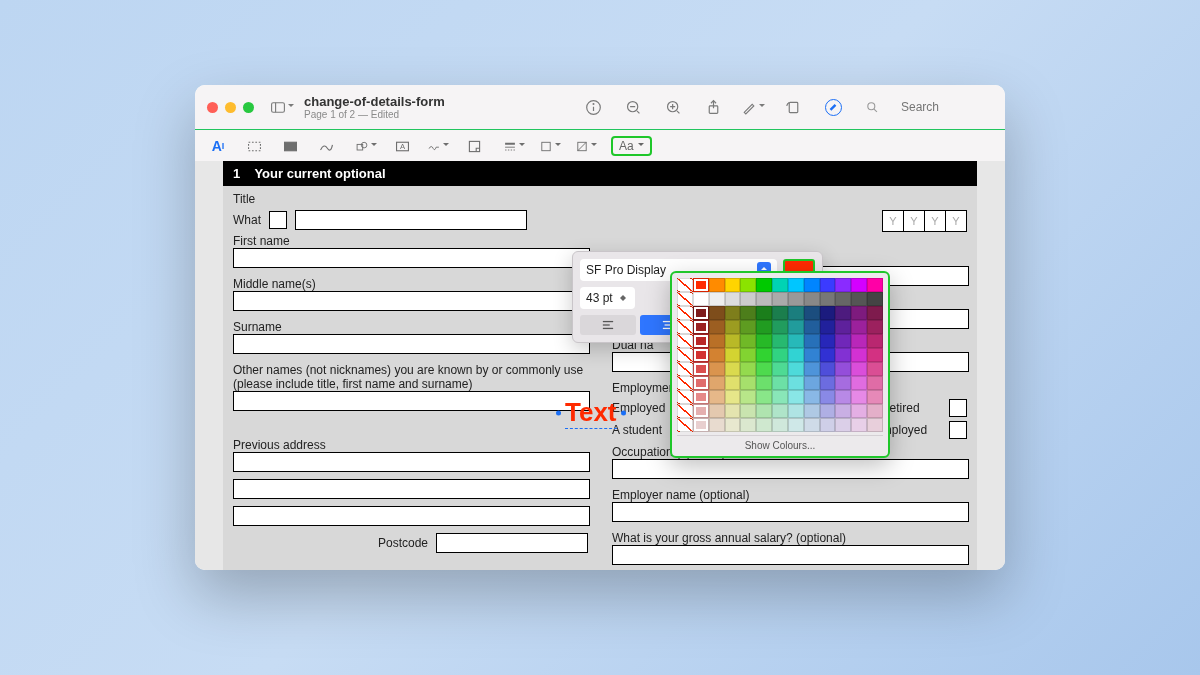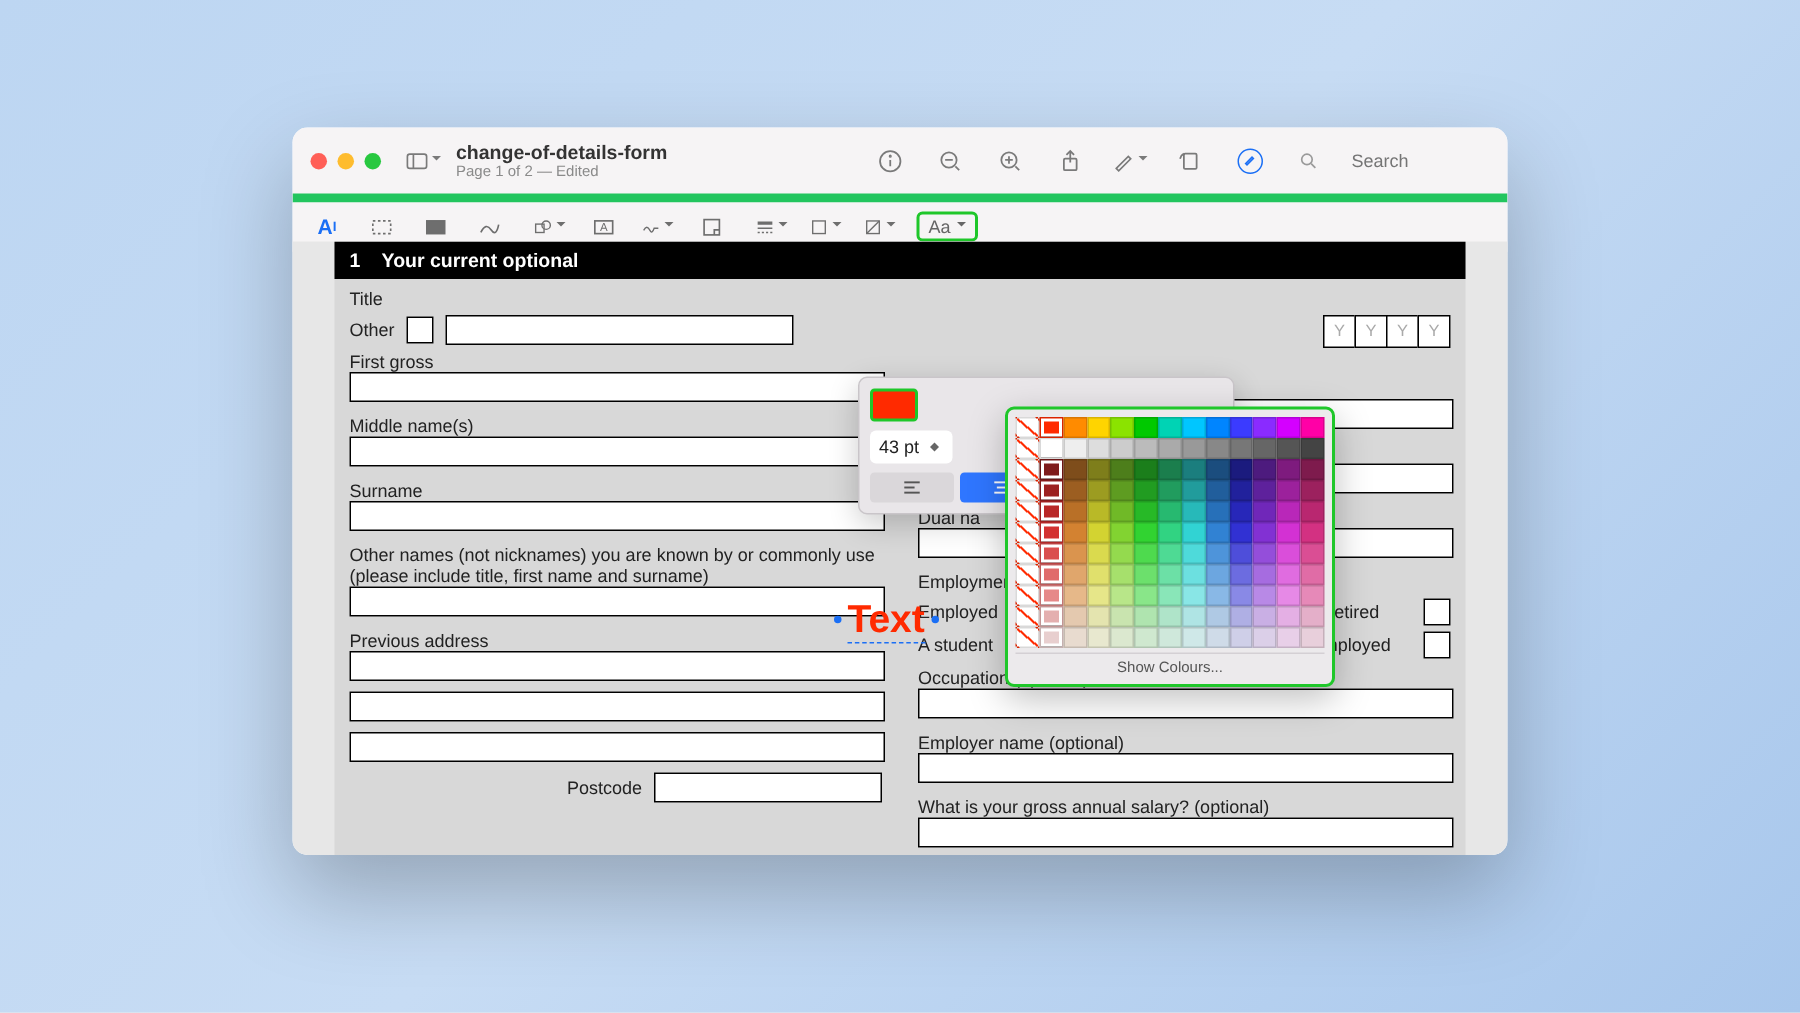--- a/index.html
+++ b/index.html
@@ -1,18 +1,18 @@
 <!DOCTYPE html>
 <html><head>
 <meta charset="utf-8">
 <style>
 html,body{margin:0;padding:0;font-family:-apple-system,Helvetica,Arial,sans-serif;font-size:13px;color:#222}
 body{background:linear-gradient(135deg,#bdd6f2 0%,#c7dcf4 50%,#a8c7ec 100%);width:1200px;height:675px;overflow:hidden}
 .window{position:absolute;left:195px;top:85px;width:810px;height:485px;background:#fff;border-radius:10px;box-shadow:0 25px 60px rgba(0,0,0,.25);overflow:hidden}
-.titlebar{height:44px;background:#f6f4f5;display:flex;align-items:center;padding:0 12px;gap:8px;border-bottom:6px solid #22c55e}
+.titlebar{height:44px;background:#f6f4f5;display:flex;align-items:center;padding:0 12px;gap:8px;border-bottom:1px solid #22c55e}
 .traffic{display:flex;gap:7px;margin-right:8px}
 .dot{width:11px;height:11px;border-radius:50%}
 .dot.r{background:#ff5f57}.dot.y{background:#febc2e}.dot.g{background:#28c840}
 .titlebtn{width:24px;height:24px;display:flex;align-items:center;justify-content:center;color:#7a7a7a}
 .titlebtn svg{width:17px;height:17px;stroke:currentColor;fill:none;stroke-width:1.4}
 .titletext{flex:0 0 auto;margin-left:2px}
 .titletext .t1{font-weight:600;font-size:13px;color:#333}
 .titletext .t2{font-size:10px;color:#8a8a8a}
 .tspacer{flex:1}
 .titleicons{display:flex;align-items:center;gap:16px;color:#7a7a7a}
@@ -234,34 +234,34 @@
     <div class="page">
       <div class="sectionhdr">
         <span class="num">1</span>
         <span>Your current optional</span>
       </div>
       <div class="formbody">
         <div class="cols">
           <div class="col">
             <div class="lbl bold">Title</div>
             <div class="row">
-              <span class="lbl">Other</span>
+              <span class="lbl">What</span>
                 <span class="chk"></span>
               <span class="txtfield" style="width:230px"></span>
             </div>
-            <div class="lbl">First gross</div>
+            <div class="lbl">First name</div>
             <div class="txtfield wide"></div>
             <div class="lbl" style="margin-top:6px">Middle name(s)</div>
             <div class="txtfield wide"></div>
             <div class="lbl" style="margin-top:6px">Surname</div>
             <div class="txtfield wide"></div>
             <div class="lbl" style="margin-top:6px">Other names (not nicknames) you are known by or commonly use</div>
             <div class="lbl">(please include title, first name and surname)</div>
             <div class="txtfield wide"></div>
-            <div class="lbl" style="margin-top:6px">Previous address</div>
+            <div class="lbl" style="margin-top:24px">Previous address</div>
             <div class="txtfield wide"></div>
             <div class="txtfield wide" style="margin-top:4px"></div>
             <div class="txtfield wide" style="margin-top:4px"></div>
             <div class="row" style="margin-top:4px">
               <span style="flex:1"></span>
               <span class="lbl">Postcode</span>
               <span class="txtfield" style="width:150px"></span>
             </div>
           </div>
           <div class="col">
@@ -315,20 +315,24 @@
             <div class="txtfield wide"></div>
           </div>
         </div>
       </div>
     </div>
 
     <div class="annot"><span>Text</span></div>
 
     <div class="stylepop">
       <div class="prow">
+        <div class="fontsel">
+          <span>SF Pro Display</span>
+            <span class="stepper"></span>
+        </div>
         <div class="colorchip"></div>
       </div>
       <div class="prow">
         <div class="sizesel">
           <span>43 pt</span>
             <span class="szstep"></span>
         </div>
         <div style="flex:1"></div>
       </div>
       <div class="alignrow">

